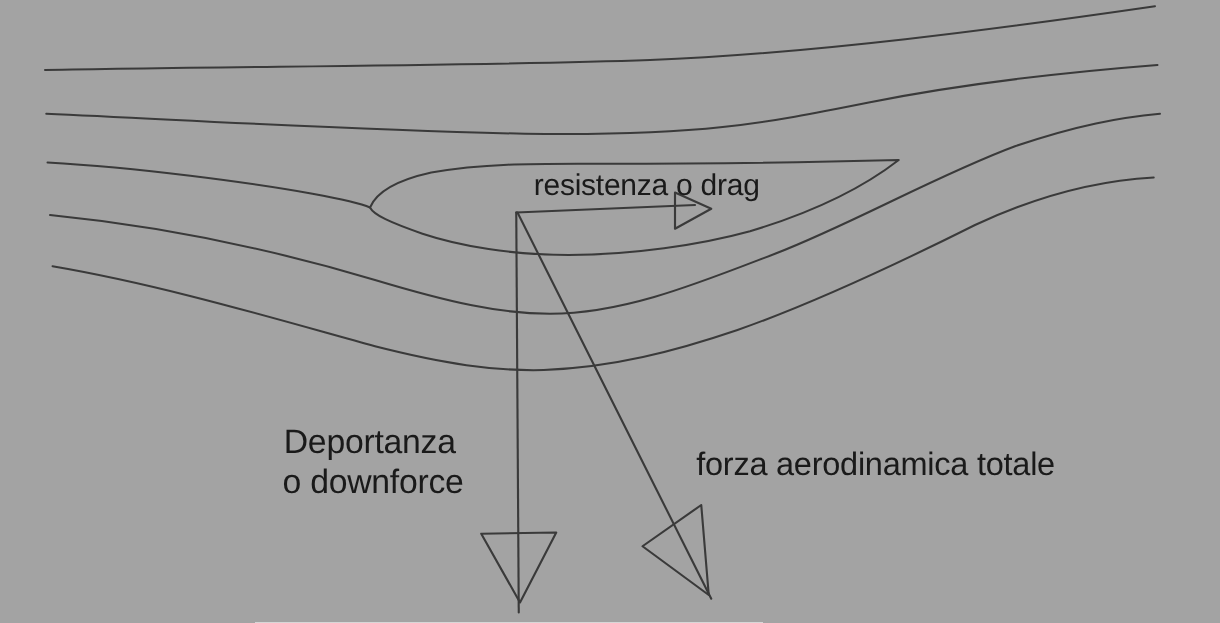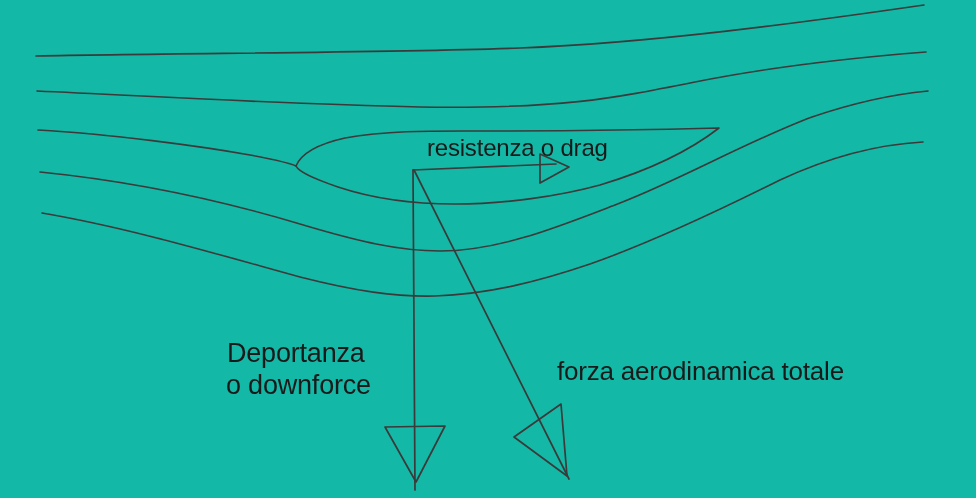--- a/index.html
+++ b/index.html
@@ -4,21 +4,21 @@
 <style>
   html, body {
     margin: 0;
     padding: 0;
     background: #ffffff;
   }
   #stage {
     position: relative;
     width: 976px;
     height: 498px;
-    background: #14b8a6;
+    background: #a3a3a3;
     overflow: hidden;
   }
   svg text {
     font-family: "Liberation Sans", "DejaVu Sans", sans-serif;
   }
 </style>
 </head>
 <body>
 
 <div id="stage">

